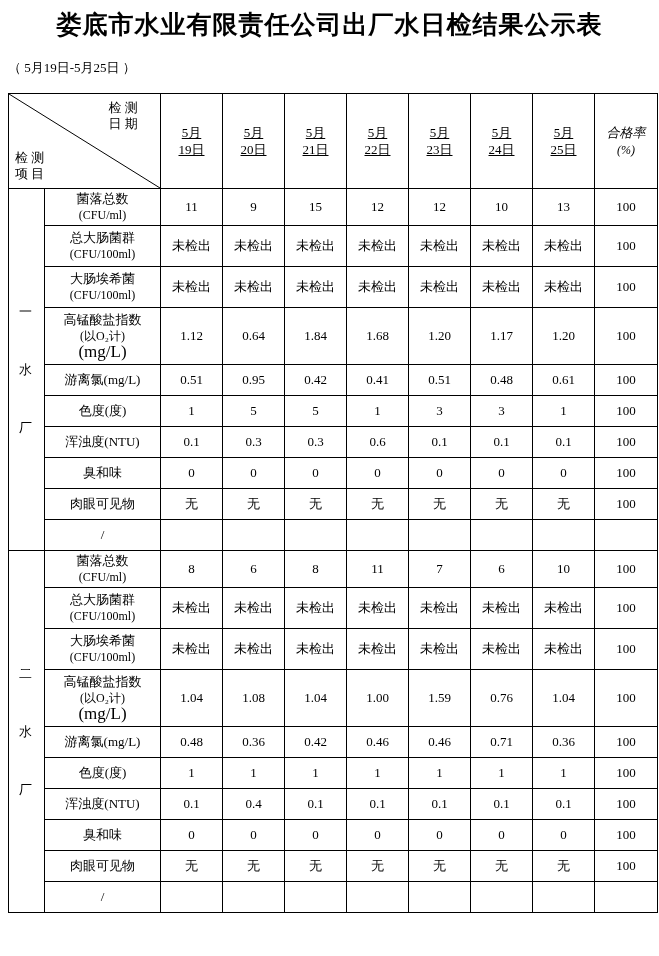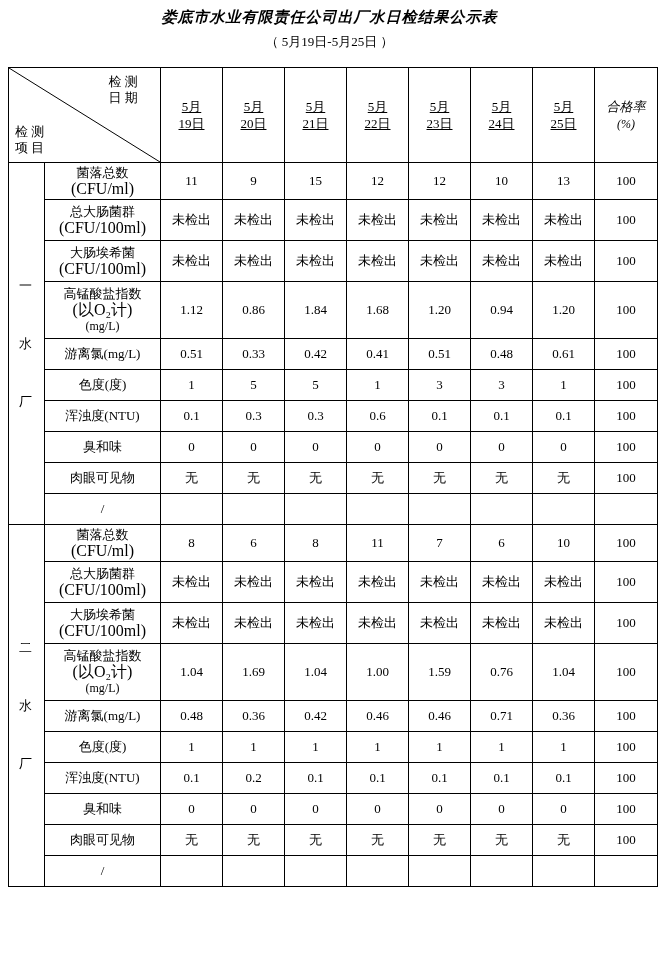--- a/index.html
+++ b/index.html
@@ -16,30 +16,29 @@
   }
   .page {
     width: 659px;
     height: 956px;
     position: relative;
     box-sizing: border-box;
     padding: 0 8px;
   }
   .title {
     text-align: center;
-    font-size: 15px;
+    font-size: 25px;
     font-weight: bold;
     letter-spacing: 1px;
     margin-top: 8px;
-    margin-bottom: 6px;
+    margin-bottom: 18px;
     font-family: "Liberation Sans", "DejaVu Sans", sans-serif;
-    font-style: italic;
   }
   .subtitle {
-    text-align: center;
+    text-align: left;
     font-size: 13px;
     margin-bottom: 5px;
     font-family: "Liberation Serif", "DejaVu Serif", serif;
   }
   .subtitle .paren { letter-spacing: 0px; }
   table.main {
     border-collapse: collapse;
     width: 643px;
     table-layout: fixed;
     margin: 16px auto;
@@ -105,22 +104,22 @@
     letter-spacing: 2px;
   }
   .plant-cell .ch {
     display: block;
   }
   .itemcell {
     line-height: 16px;
     padding: 3px 2px;
   }
   .itemcell .l1 { display: block; }
-  .itemcell .l2 { display: block; font-size: 16px; }
-  .itemcell .l3 { display: block; font-size: 12px; text-align: center; }
+  .itemcell .l2 { display: block; font-size: 12px; }
+  .itemcell .l3 { display: block; font-size: 17px; text-align: center; }
   .valcell {
     font-size: 13px;
   }
   .row-h1 td { height: 36px; }
   .row-h2 td { height: 40px; }
   .row-h3 td { height: 56px; }
   .row-h4 td { height: 30px; }
   .small { font-size: 12px; }
 </style>
 </head>
@@ -245,34 +244,34 @@
           <td class="valcell">未检出</td>
           <td class="valcell">100</td>
         </tr>
         <tr class="row-h3">
           <td class="itemcell">
             <span class="l1">高锰酸盐指数</span>
             <span class="l2">(以O₂计)</span>
             <span class="l3">(mg/L)</span>
           </td>
           <td class="valcell">1.12</td>
-          <td class="valcell">0.86</td>
+          <td class="valcell">0.64</td>
           <td class="valcell">1.84</td>
           <td class="valcell">1.68</td>
           <td class="valcell">1.20</td>
-          <td class="valcell">0.94</td>
+          <td class="valcell">1.17</td>
           <td class="valcell">1.20</td>
           <td class="valcell">100</td>
         </tr>
         <tr class="row-h4">
           <td class="itemcell">
             <span class="l1">游离氯(mg/L)</span>
           </td>
           <td class="valcell">0.51</td>
-          <td class="valcell">0.33</td>
+          <td class="valcell">0.95</td>
           <td class="valcell">0.42</td>
           <td class="valcell">0.41</td>
           <td class="valcell">0.51</td>
           <td class="valcell">0.48</td>
           <td class="valcell">0.61</td>
           <td class="valcell">100</td>
         </tr>
         <tr class="row-h4">
           <td class="itemcell">
             <span class="l1">色度(度)</span>
@@ -385,21 +384,21 @@
           <td class="valcell">未检出</td>
           <td class="valcell">100</td>
         </tr>
         <tr class="row-h3">
           <td class="itemcell">
             <span class="l1">高锰酸盐指数</span>
             <span class="l2">(以O₂计)</span>
             <span class="l3">(mg/L)</span>
           </td>
           <td class="valcell">1.04</td>
-          <td class="valcell">1.69</td>
+          <td class="valcell">1.08</td>
           <td class="valcell">1.04</td>
           <td class="valcell">1.00</td>
           <td class="valcell">1.59</td>
           <td class="valcell">0.76</td>
           <td class="valcell">1.04</td>
           <td class="valcell">100</td>
         </tr>
         <tr class="row-h4">
           <td class="itemcell">
             <span class="l1">游离氯(mg/L)</span>
@@ -424,21 +423,21 @@
           <td class="valcell">1</td>
           <td class="valcell">1</td>
           <td class="valcell">1</td>
           <td class="valcell">100</td>
         </tr>
         <tr class="row-h4">
           <td class="itemcell">
             <span class="l1">浑浊度(NTU)</span>
           </td>
           <td class="valcell">0.1</td>
-          <td class="valcell">0.2</td>
+          <td class="valcell">0.4</td>
           <td class="valcell">0.1</td>
           <td class="valcell">0.1</td>
           <td class="valcell">0.1</td>
           <td class="valcell">0.1</td>
           <td class="valcell">0.1</td>
           <td class="valcell">100</td>
         </tr>
         <tr class="row-h4">
           <td class="itemcell">
             <span class="l1">臭和味</span>

